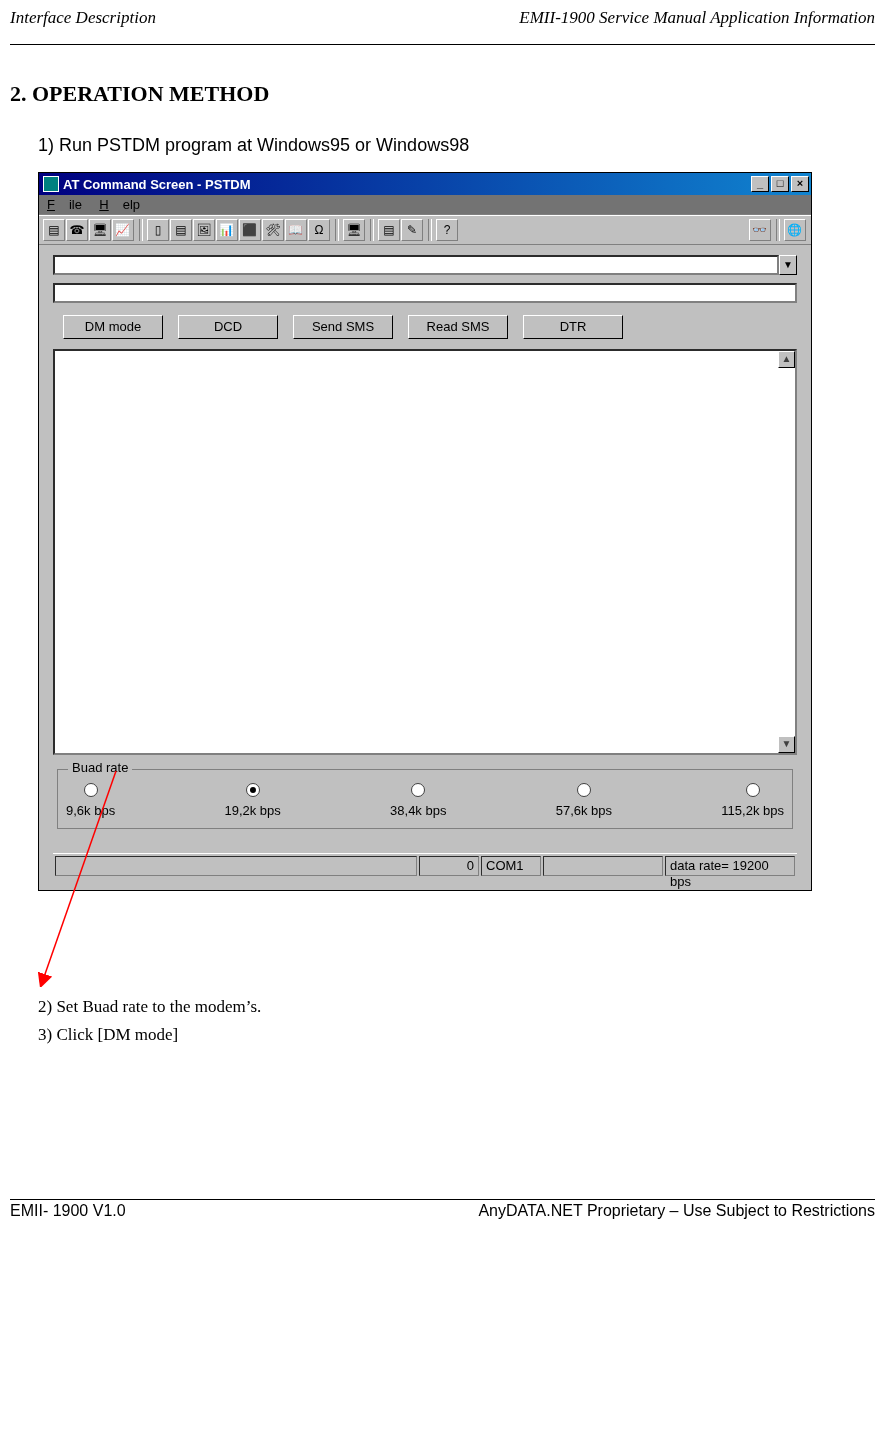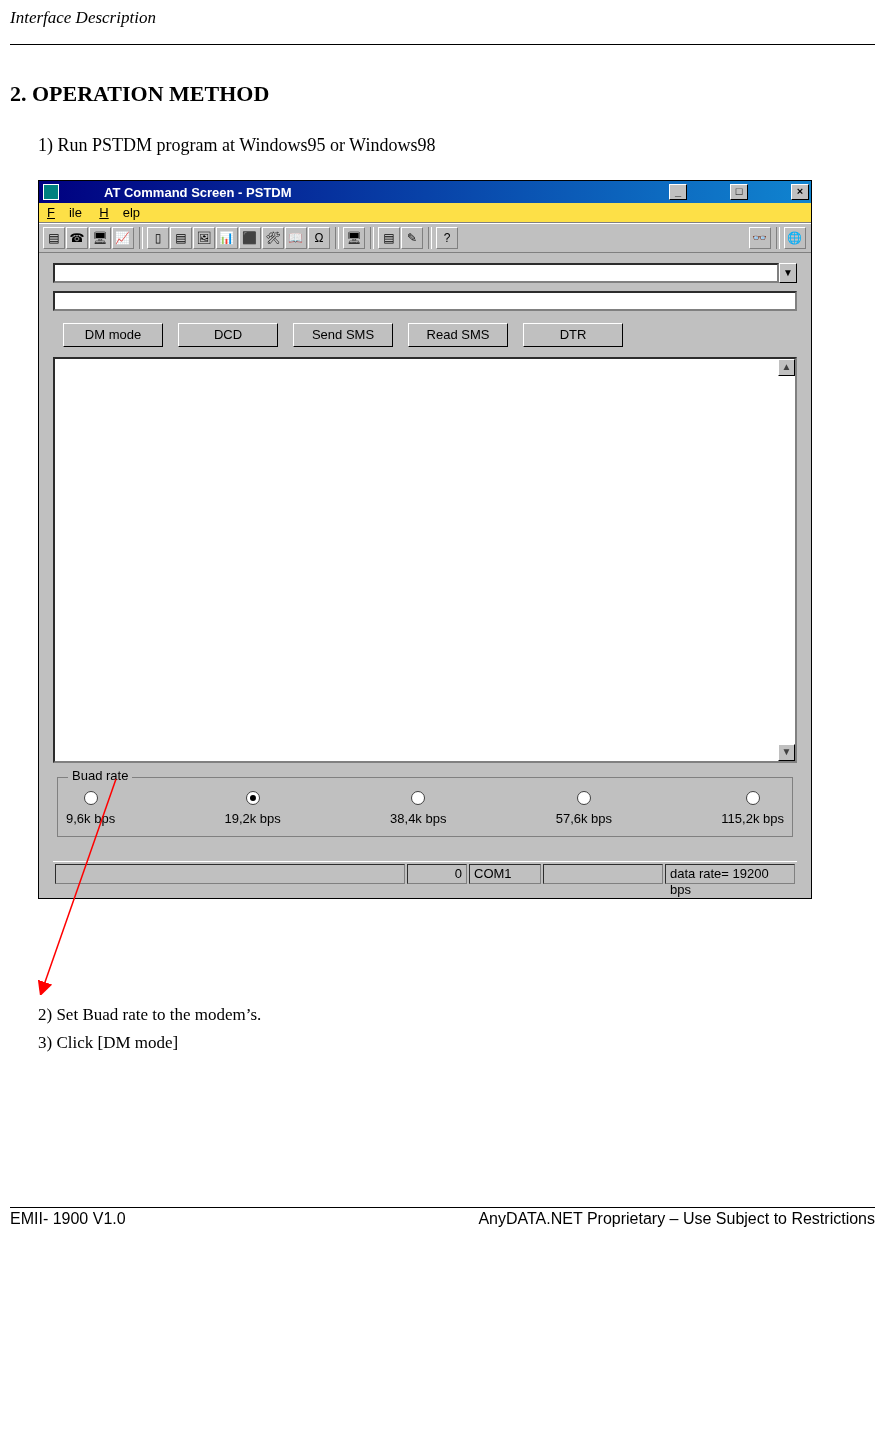--- a/index.html
+++ b/index.html
@@ -22,24 +22,24 @@
     border-bottom: 1.5px solid #000;
     padding-bottom: 16px;
   }
   .section-title {
     font-weight: bold;
     font-size: 22px;
     margin-top: 36px;
     margin-bottom: 28px;
   }
   .step {
-    font-family: Liberation Serif, serif;
+    font-family: Liberation Sans, sans-serif;
     font-size: 18px;
     margin-left: 28px;
-    margin-bottom: 24px;
+    margin-bottom: 16px;
   }
   .step-serif {
     font-family: "Times New Roman", serif;
     font-size: 17px;
     margin-left: 28px;
     margin-top: 8px;
     margin-bottom: 0;
   }
 
   
@@ -51,21 +51,20 @@
     font-family: "MS Sans Serif", Tahoma, Arial, sans-serif;
     font-size: 12px;
   }
   .titlebar {
     background: linear-gradient(to right, #000080, #1084d0);
     color: #fff;
     display: flex;
     align-items: center;
     height: 22px;
     padding: 0 2px;
-    gap: 41px;
   }
   .titlebar .app-icon {
     width: 14px; height: 14px;
     background: #008080;
     border: 1px solid #fff;
     margin: 0 4px 0 2px;
   }
   .titlebar .title-text {
     flex: 1;
     font-weight: bold;
@@ -81,21 +80,21 @@
     font-family: Arial, sans-serif;
     font-size: 11px;
     line-height: 13px;
     text-align: center;
     color: #000;
     font-weight: bold;
     box-sizing: border-box;
   }
 
   .menubar {
-    background: #fde047;
+    background: #737373;
     padding: 2px 8px;
     border-bottom: 1px solid #808080;
   }
   .menubar span {
     margin-right: 14px;
     font-size: 13px;
   }
   .menubar .ul { text-decoration: underline; }
 
   .toolbar {
@@ -274,20 +273,21 @@
     padding-top: 2px;
     margin-top: 154px;
   }
 </style>
 </head>
 <body>
 
 <div class="page">
   <div class="doc-header">
     <span>Interface Description</span>
+    <span>EMII-1900 Service Manual Application Information</span>
   </div>
 
   <div class="section-title">2. OPERATION METHOD</div>
 
   <div class="step">1) Run PSTDM program at Windows95 or Windows98</div>
 
   <div class="app-window">
     <div class="titlebar">
       <div class="app-icon"></div>
       <div class="title-text">AT Command Screen - PSTDM</div>
@@ -372,21 +372,21 @@
           <label class="radio-item">
               <span class="radio-dot"></span>
               <span>115,2k bps</span>
             </label>
         </div>
       </div>
 
       <div class="statusbar">
         <div class="status-cell sc-flex"></div>
         <div class="status-cell" style="width:60px; text-align:right;">0</div>
-        <div class="status-cell" style="width:72px;">COM1</div>
+        <div class="status-cell" style="width:60px;">COM1</div>
         <div class="status-cell" style="width:120px;"></div>
         <div class="status-cell" style="width:130px;">data rate= 19200 bps</div>
       </div>
     </div>
   </div>
 
   <div class="arrow-wrap">
     <svg viewBox="0 0 120 220">
       <defs>
         <marker id="ah" markerWidth="10" markerHeight="10" refX="2" refY="5" orient="auto">

